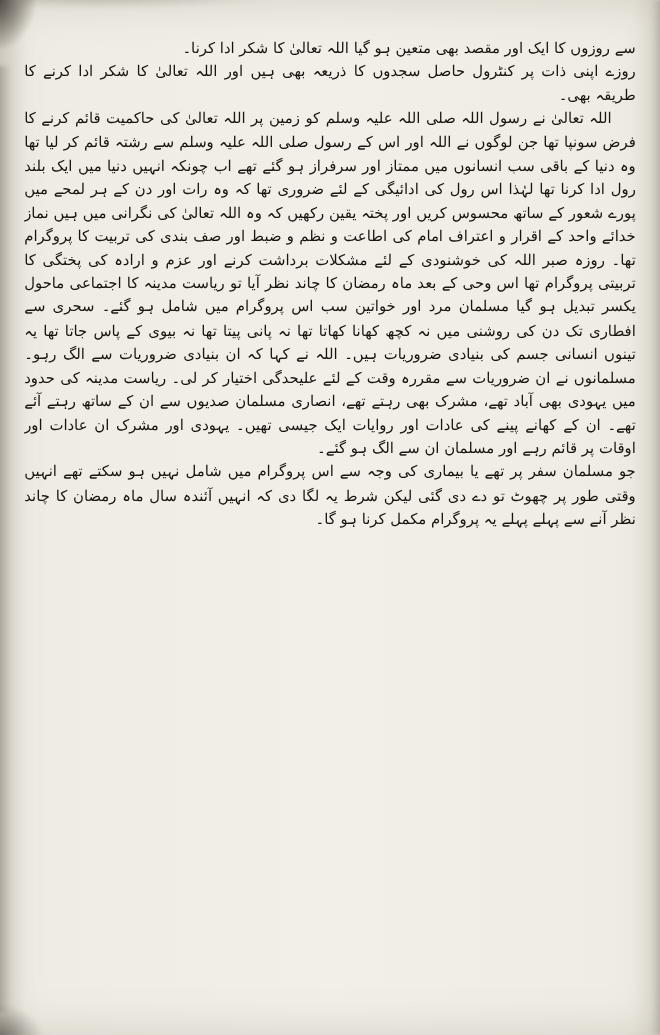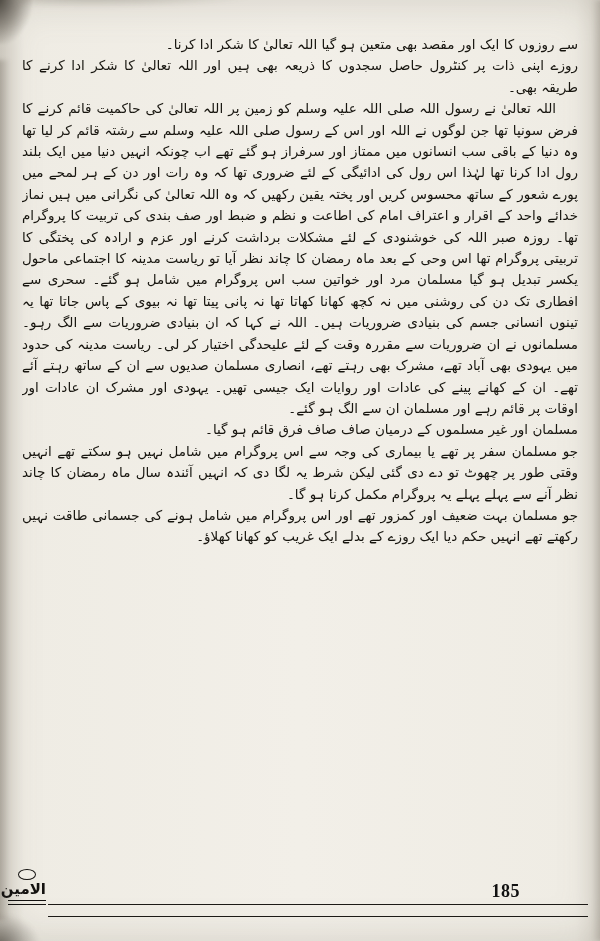--- a/index.html
+++ b/index.html
@@ -153,33 +153,17 @@
   <div class="smudge smudge-topleft"></div>
   <div class="smudge smudge-topedge"></div>
   <div class="smudge smudge-leftedge"></div>
   <div class="smudge smudge-bottomleft"></div>
   <div class="smudge smudge-rightedge"></div>
 
   <div class="text-body">
     <p>سے روزوں کا ایک اور مقصد بھی متعین ہو گیا اللہ تعالیٰ کا شکر ادا کرنا۔</p>
     <p>روزے اپنی ذات پر کنٹرول حاصل سجدوں کا ذریعہ بھی ہیں اور اللہ تعالیٰ کا شکر ادا کرنے کا طریقہ بھی۔</p>
     <p class="indent">اللہ تعالیٰ نے رسول اللہ صلی اللہ علیہ وسلم کو زمین پر اللہ تعالیٰ کی حاکمیت قائم کرنے کا فرض سونپا تھا جن لوگوں نے اللہ اور اس کے رسول صلی اللہ علیہ وسلم سے رشتہ قائم کر لیا تھا وہ دنیا کے باقی سب انسانوں میں ممتاز اور سرفراز ہو گئے تھے اب چونکہ انہیں دنیا میں ایک بلند رول ادا کرنا تھا لہٰذا اس رول کی ادائیگی کے لئے ضروری تھا کہ وہ رات اور دن کے ہر لمحے میں پورے شعور کے ساتھ محسوس کریں اور پختہ یقین رکھیں کہ وہ اللہ تعالیٰ کی نگرانی میں ہیں نماز خدائے واحد کے اقرار و اعتراف امام کی اطاعت و نظم و ضبط اور صف بندی کی تربیت کا پروگرام تھا۔ روزہ صبر اللہ کی خوشنودی کے لئے مشکلات برداشت کرنے اور عزم و ارادہ کی پختگی کا تربیتی پروگرام تھا اس وحی کے بعد ماہ رمضان کا چاند نظر آیا تو ریاست مدینہ کا اجتماعی ماحول یکسر تبدیل ہو گیا مسلمان مرد اور خواتین سب اس پروگرام میں شامل ہو گئے۔ سحری سے افطاری تک دن کی روشنی میں نہ کچھ کھانا کھاتا تھا نہ پانی پیتا تھا نہ بیوی کے پاس جاتا تھا یہ تینوں انسانی جسم کی بنیادی ضروریات ہیں۔ اللہ نے کہا کہ ان بنیادی ضروریات سے الگ رہو۔ مسلمانوں نے ان ضروریات سے مقررہ وقت کے لئے علیحدگی اختیار کر لی۔ ریاست مدینہ کی حدود میں یہودی بھی آباد تھے، مشرک بھی رہتے تھے، انصاری مسلمان صدیوں سے ان کے ساتھ رہتے آئے تھے۔ ان کے کھانے پینے کی عادات اور روایات ایک جیسی تھیں۔ یہودی اور مشرک ان عادات اور اوقات پر قائم رہے اور مسلمان ان سے الگ ہو گئے۔</p>
-    <p>مسلمان اور غیر مسلموں کے درمیان صاف صاف فرق قائم ہو گیا۔</p>
     <p>جو مسلمان سفر پر تھے یا بیماری کی وجہ سے اس پروگرام میں شامل نہیں ہو سکتے تھے انہیں وقتی طور پر چھوٹ تو دے دی گئی لیکن شرط یہ لگا دی کہ انہیں آئندہ سال ماہ رمضان کا چاند نظر آنے سے پہلے پہلے یہ پروگرام مکمل کرنا ہو گا۔</p>
-    <p>جو مسلمان بہت ضعیف اور کمزور تھے اور اس پروگرام میں شامل ہونے کی جسمانی طاقت نہیں رکھتے تھے انہیں حکم دیا ایک روزے کے بدلے ایک غریب کو کھانا کھلاؤ۔</p>
   </div>
 
-  <div class="footer">
-    <div class="publisher-logo">
-      <span class="logo-ornament"></span>
-      <span class="logo-word">الامین</span>
-      <span class="logo-base"></span>
-    </div>
-    <div class="footer-right">
-      <div class="pagenum-row">
-        <span class="pagenum">185</span>
-      </div>
-      <div class="rule rule-top"></div>
-      <div class="rule rule-bottom"></div>
-    </div>
-  </div>
 
 </div>
 
 </body></html>

